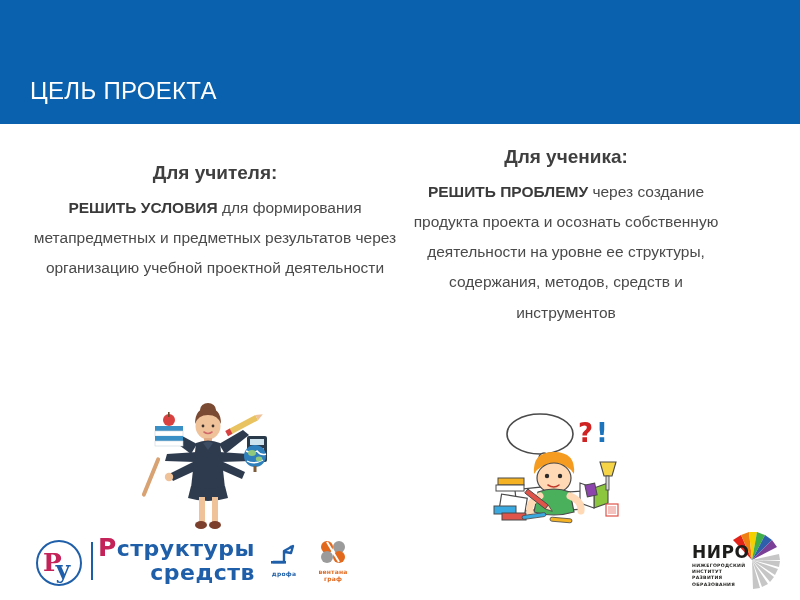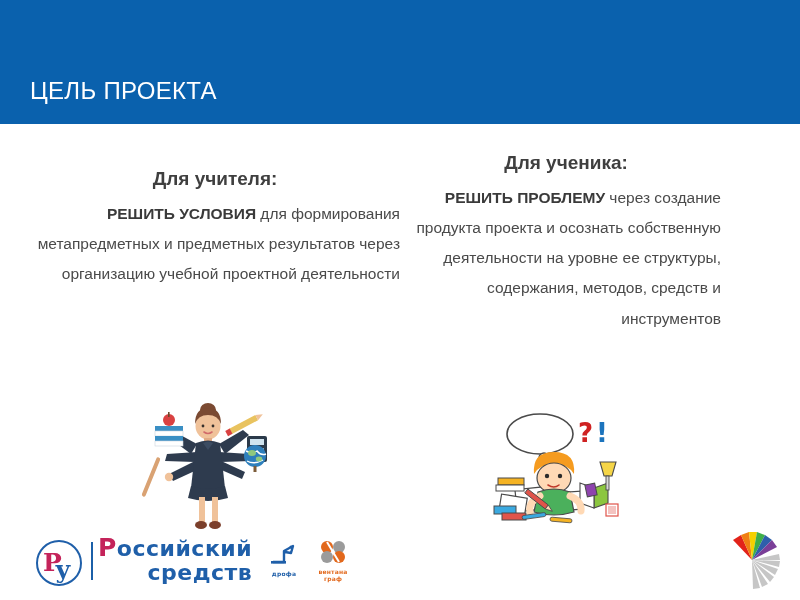--- a/index.html
+++ b/index.html
@@ -42,21 +42,21 @@
     color: #ffffff;
     letter-spacing: 0.3px;
     white-space: nowrap;
     line-height: 1;
   }
 
   
   .columns {
     position: absolute;
     left: 0;
-    top: 122px;
+    top: 116px;
     width: 800px;
     height: 400px;
   }
   .col {
     position: absolute;
     top: 0;
   }
   .col-left  { left: 30px;  width: 370px; }
   .col-right { left: 405px; width: 310px; margin-left: 6px; }
 
@@ -68,21 +68,21 @@
     line-height: 1.2;
   }
   .col-left .col-heading  { margin-top: 46px; }
   .col-right .col-heading { margin-top: 30px; }
 
   .col-body {
     margin-top: 8px;
     font-size: 15.5px;
     color: #4a4a4a;
     line-height: 1.95;
-    text-align: right;
+    text-align: center;
   }
   .col-body .lead {
     font-weight: bold;
     color: #3a3a3a;
   }
 
   
   .illus {
     position: absolute;
   }
@@ -333,21 +333,21 @@
         <circle cx="25" cy="25" r="22" fill="none" stroke="#1f5fa9" stroke-width="2"></circle>
         <text x="9" y="33" font-family="DejaVu Serif, serif" font-size="25" font-weight="bold" fill="#c4235a">Р</text>
         <text x="21" y="40" font-family="DejaVu Serif, serif" font-size="25" font-weight="bold" fill="#1f5fa9">у</text>
       </svg>
     </div>
 
     <div class="ru-divider"></div>
 
     <div class="ru-wordmark">
       <div class="ru-word-line l1">
-        <span class="cap">Р</span><span>оссийский</span>
+        <span class="cap">Р</span><span>структуры</span>
       </div>
       <div class="ru-word-line l2">средств</div>
     </div>
 
     <div class="drofa">
       <svg width="30" height="24" viewBox="0 0 30 24" xmlns="http://www.w3.org/2000/svg">
         <path d="M4 20 L15 20 L15 9 L24 4 L22 11 L16 10" fill="none" stroke="#1f5fa9" stroke-width="2.4" stroke-linejoin="round"></path>
         <rect x="2" y="19" width="15" height="2.6" fill="#1f5fa9"></rect>
         <circle cx="22" cy="5" r="1.5" fill="#1f5fa9"></circle>
       </svg>
@@ -381,15 +381,24 @@
         <g fill="#c6c6c6">
           <path d="M0 0 L27 -6 L28 0 Z"></path>
           <path d="M0 0 L28 1 L27 7 Z"></path>
           <path d="M0 0 L26 9 L23 15 Z"></path>
           <path d="M0 0 L22 17 L18 22 Z"></path>
           <path d="M0 0 L16 24 L10 27 Z"></path>
           <path d="M0 0 L8 28 L1 29 Z"></path>
         </g>
       </g>
     </svg>
+    <div class="niro-text">
+      <div class="niro-main">НИРО</div>
+      <div class="niro-sub">
+        <div>НИЖЕГОРОДСКИЙ</div>
+        <div>ИНСТИТУТ</div>
+        <div>РАЗВИТИЯ</div>
+        <div>ОБРАЗОВАНИЯ</div>
+      </div>
+    </div>
   </div>
 
 </div>
 
 </body></html>

